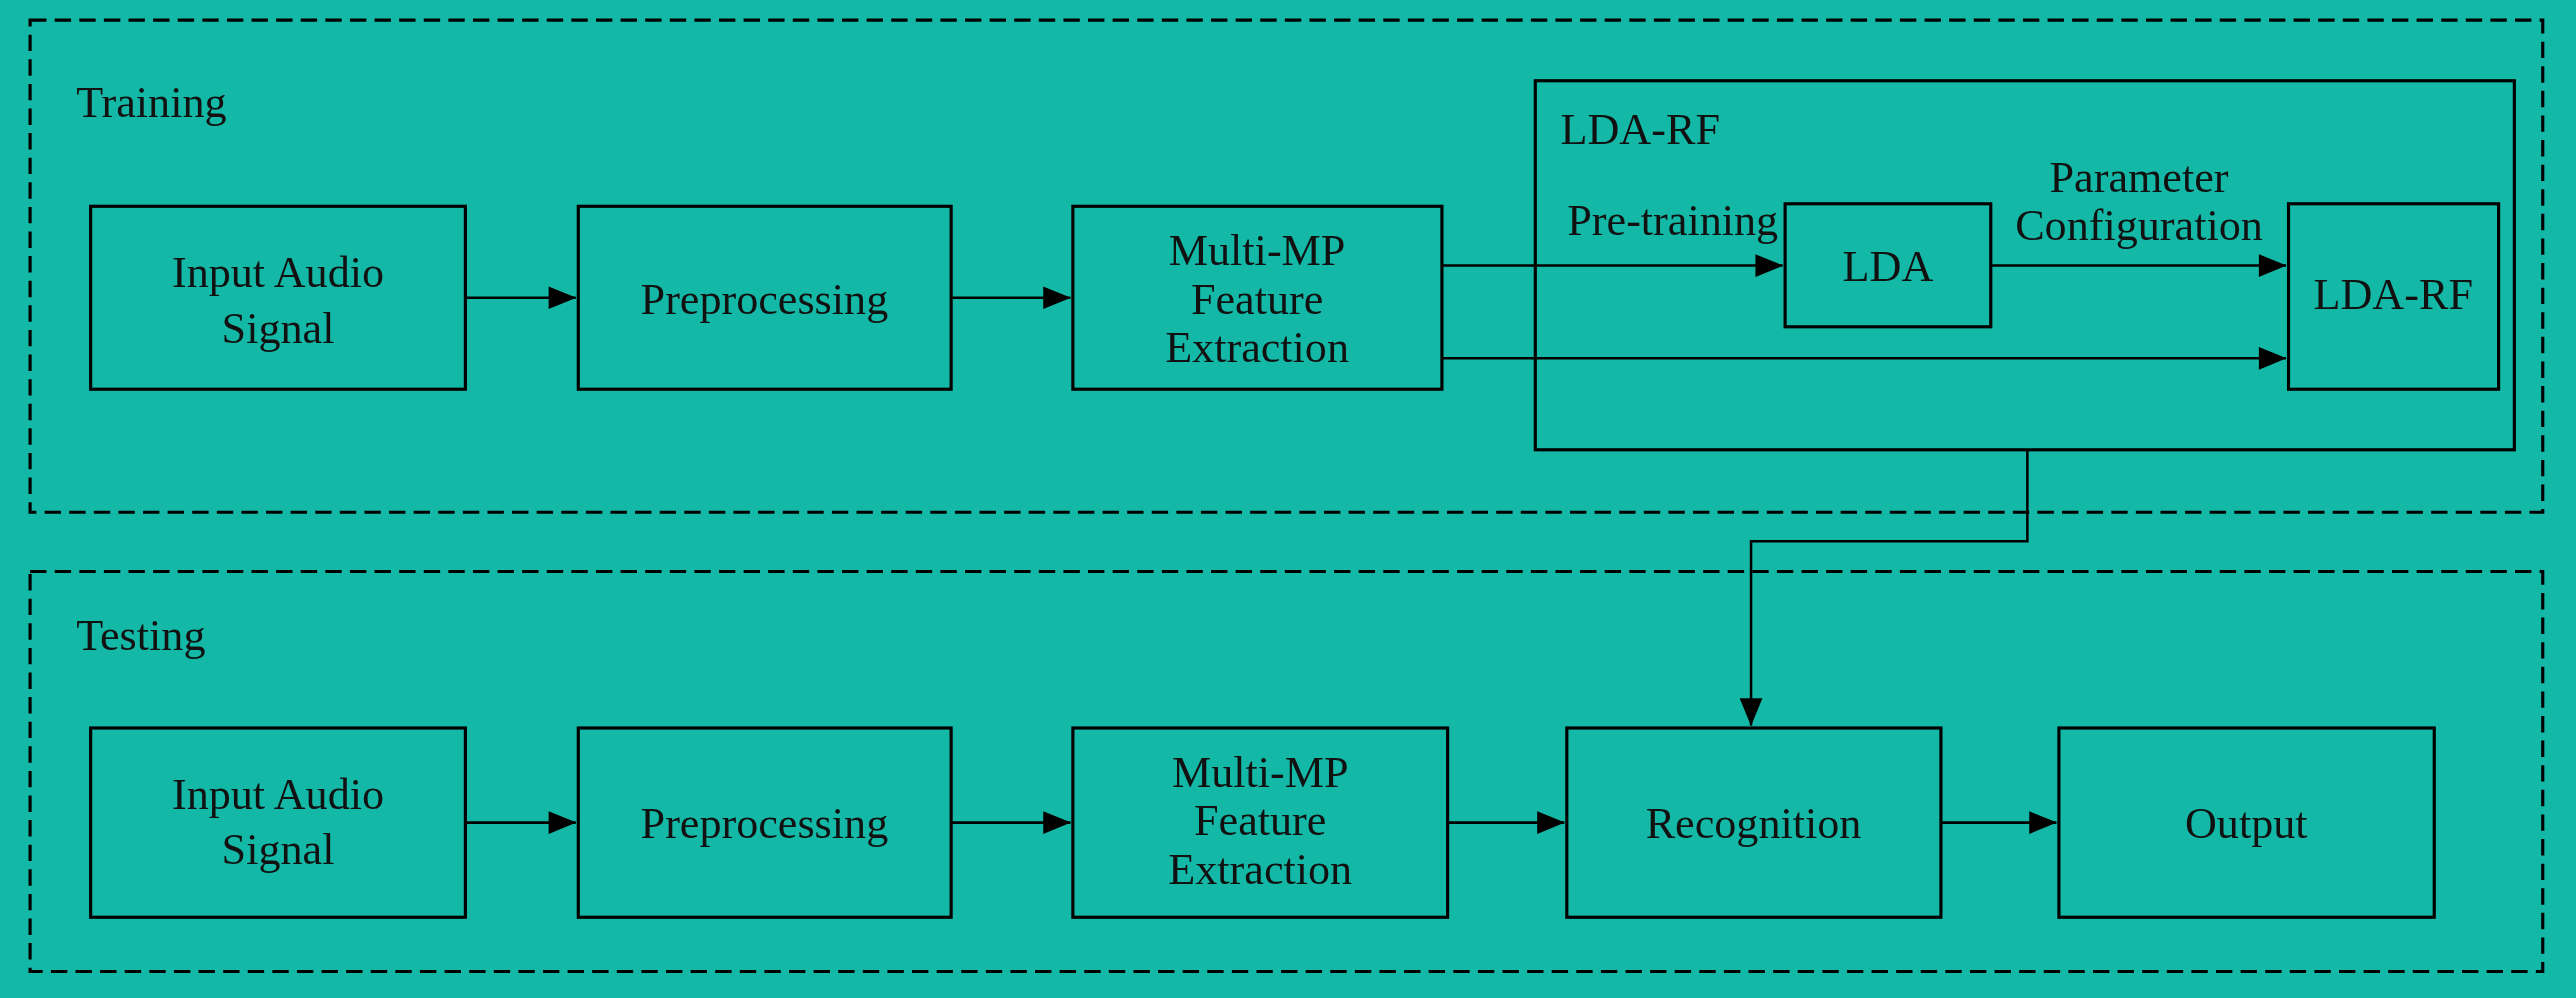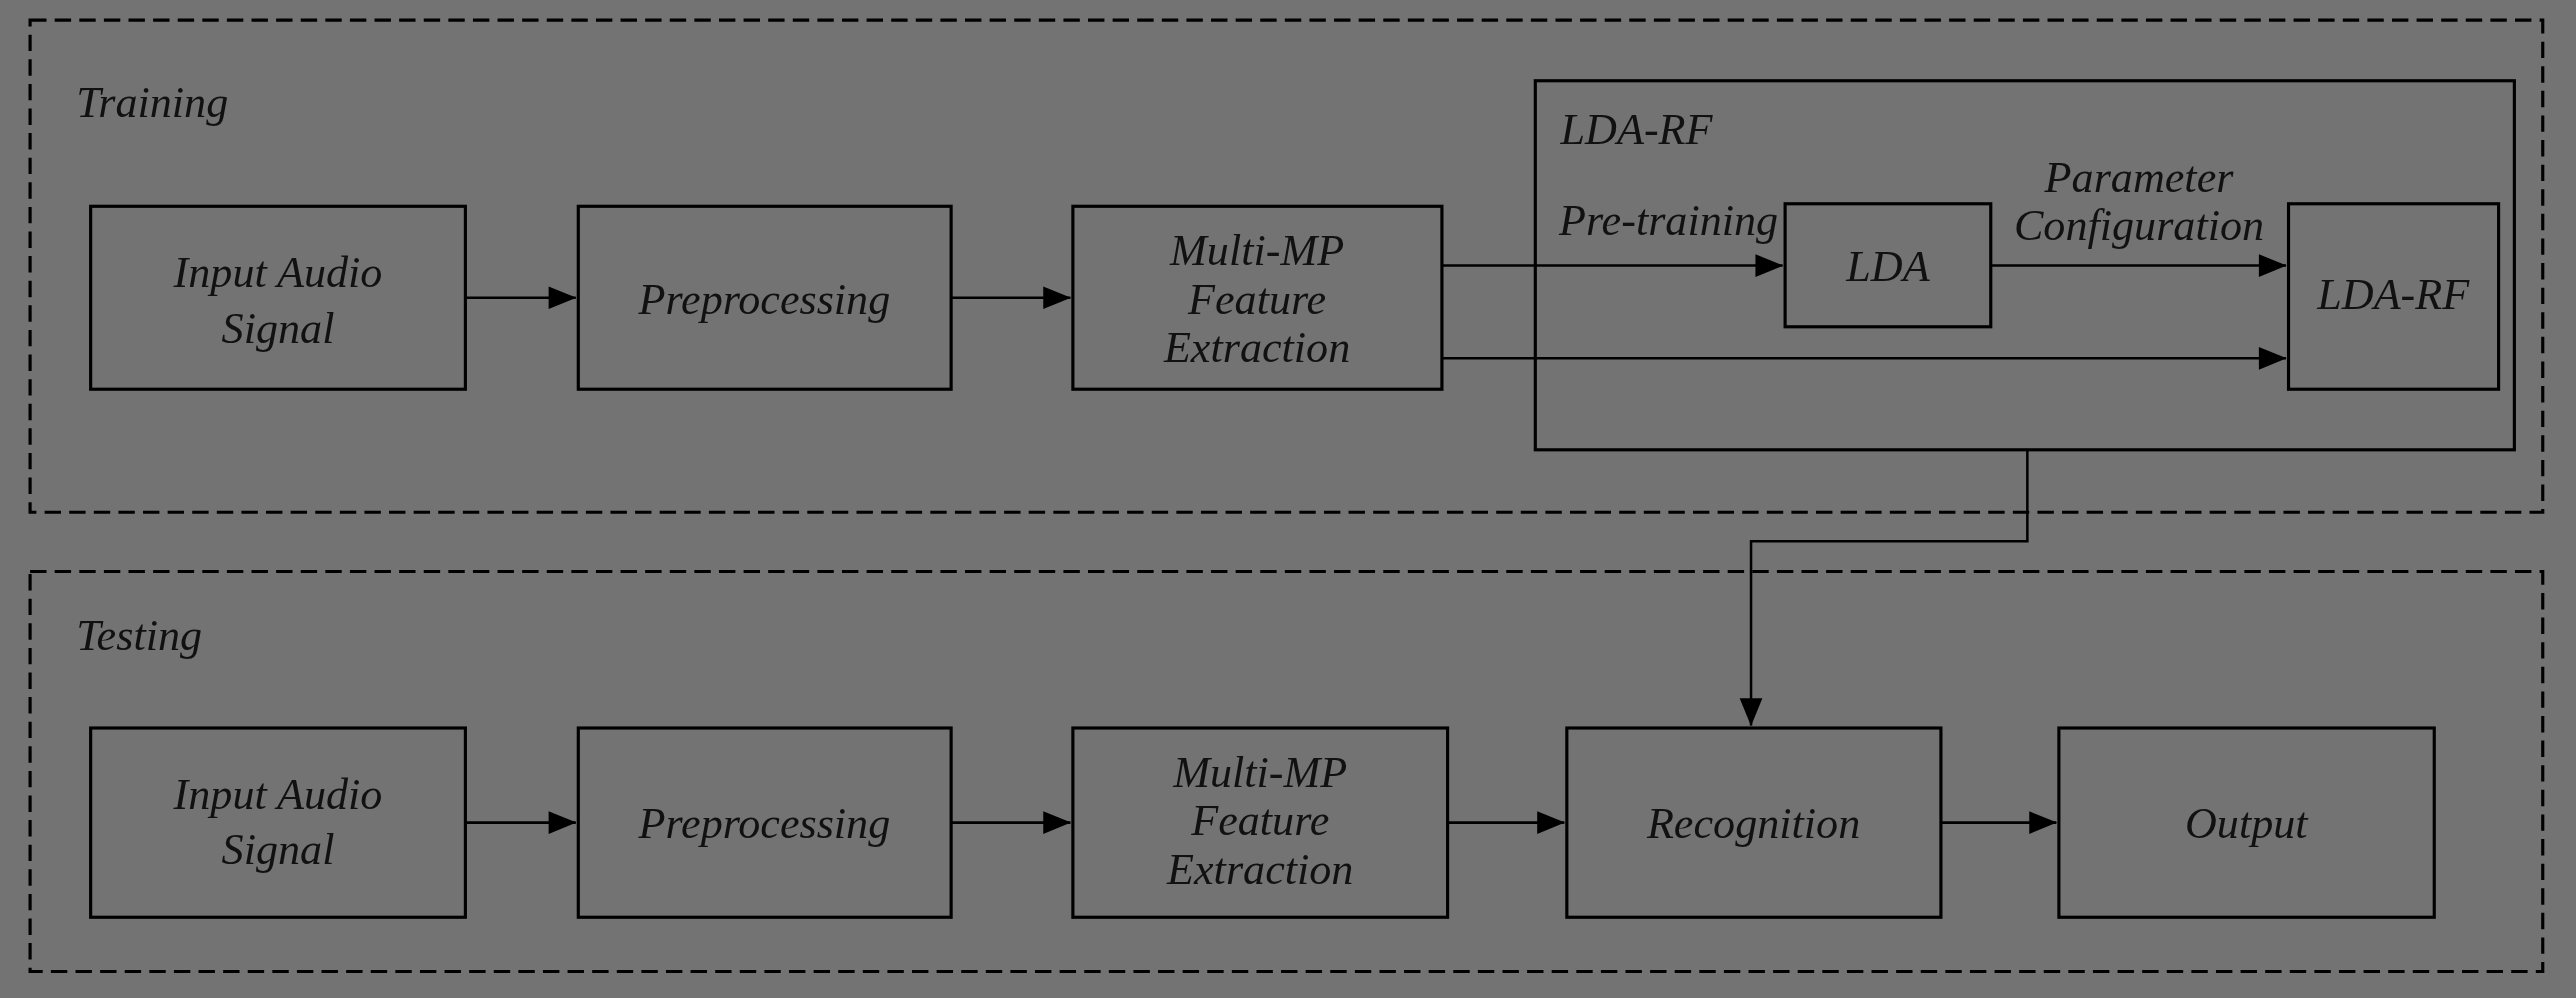--- a/index.html
+++ b/index.html
@@ -5,22 +5,21 @@
   html, body {
     margin: 0;
     padding: 0;
     background: #ffffff;
     width: 100%;
     height: 100%;
   }
   .diagram-wrap {
     width: 100%;
     height: 100vh;
-    background: #737373;
-    font-style: italic;
+    background: #14b8a6;
   }
   svg {
     display: block;
     width: 100%;
     height: 100%;
   }
   text {
     font-family: "Liberation Serif", "DejaVu Serif", serif;
     font-size: 70px;
     fill: #111111;

